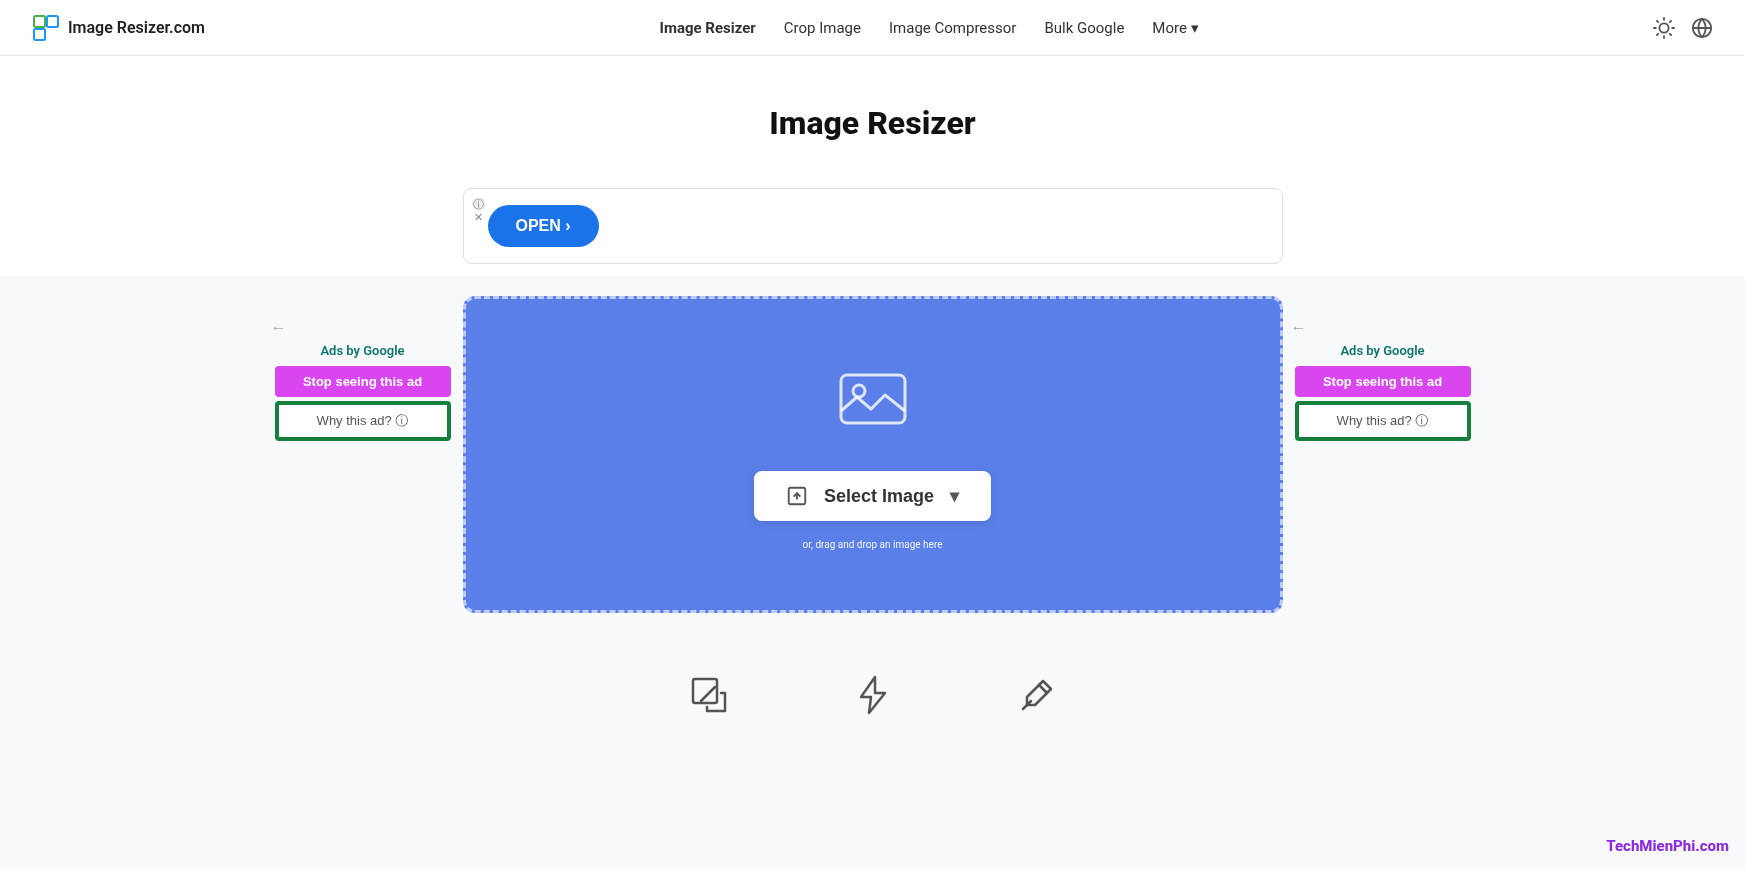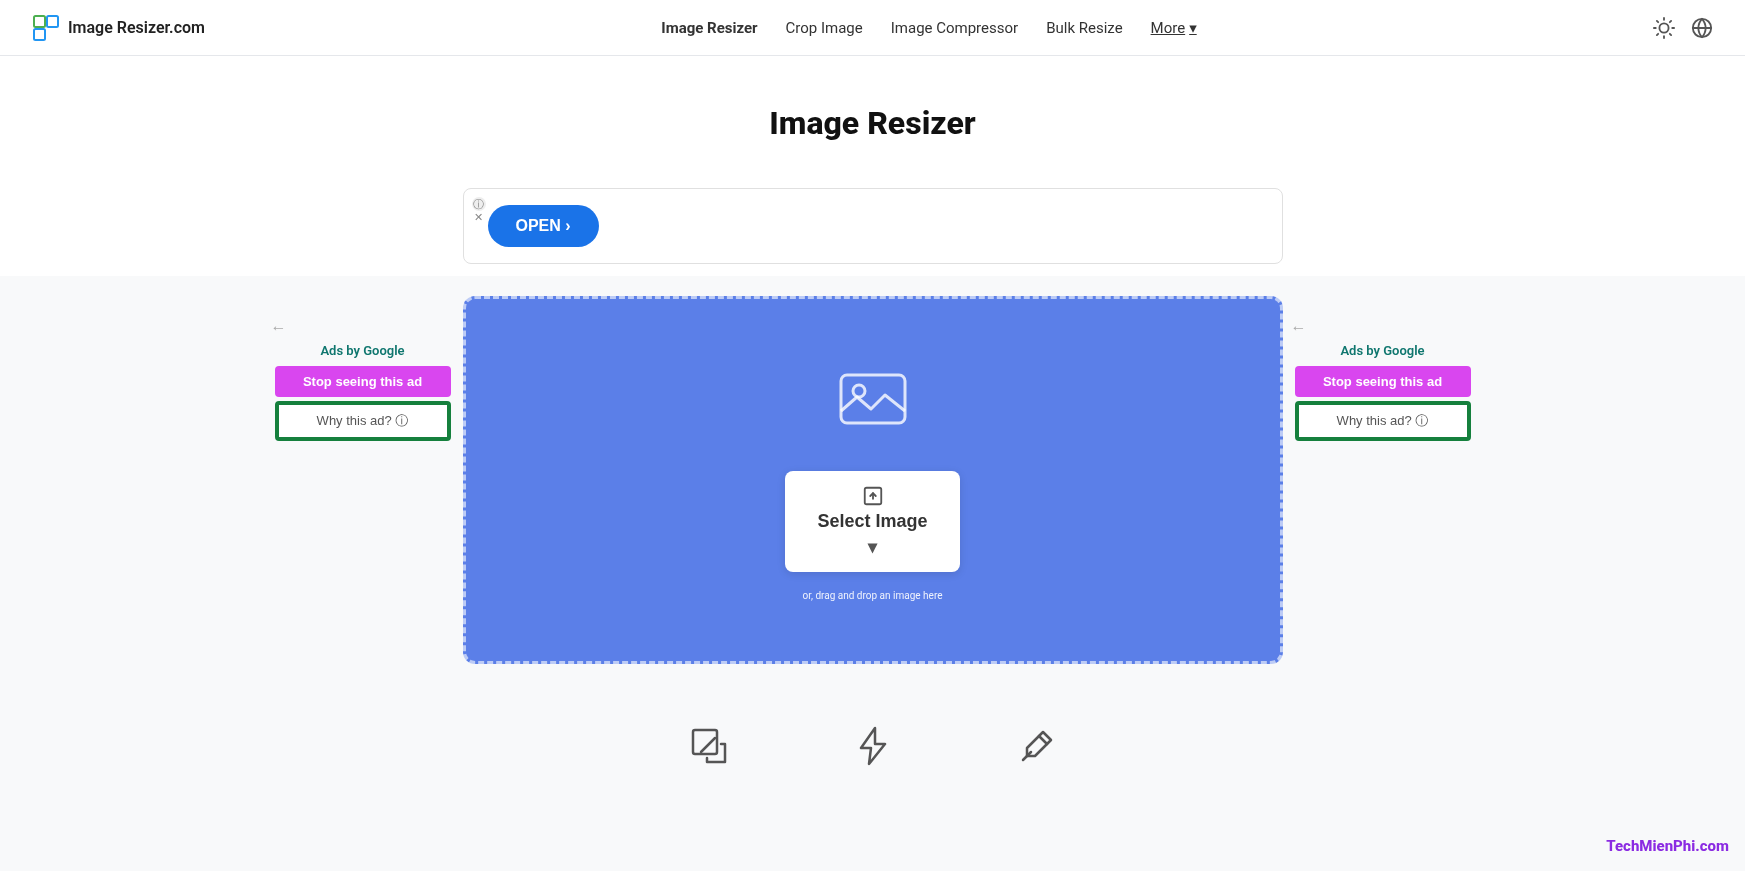--- a/index.html
+++ b/index.html
@@ -9,21 +9,21 @@
     .navbar {
       display: flex; align-items: center; justify-content: space-between;
       padding: 0 32px; height: 56px; background: #fff;
       border-bottom: 1px solid #e5e7eb;
     }
     .navbar-brand { display: flex; align-items: center; gap: 8px; text-decoration: none; color: #222; font-weight: 600; font-size: 16px; }
     .brand-icon { width: 28px; height: 28px; }
     .navbar-links { display: flex; align-items: center; gap: 28px; }
     .navbar-links a { text-decoration: none; color: #333; font-size: 15px; }
     .navbar-links a.active { font-weight: 700; }
-    .nav-more { display: flex; align-items: flex-start; gap: 4px; cursor: pointer; font-size: 15px; text-decoration: underline; }
+    .nav-more { display: flex; align-items: flex-start; gap: 4px; cursor: pointer; font-size: 15px; }
     .nav-icons { display: flex; align-items: center; gap: 16px; }
     .nav-icon-btn { background: none; border: none; cursor: pointer; color: #555; font-size: 20px; display: flex; align-items: center; }
 
     
     .hero { text-align: center; padding: 48px 16px 24px; background: #fff; }
     .hero h1 { font-size: 32px; font-weight: 800; color: #111; margin-bottom: 10px; }
     .hero p { font-size: 17px; color: #555; }
 
     
     .ad-banner-wrap { display: flex; justify-content: center; padding: 12px 16px; background: #fff; }
@@ -76,23 +76,23 @@
       border-radius: 12px;
       display: flex; flex-direction: column; align-items: center; justify-content: center;
       padding: 60px 40px;
       min-height: 310px;
       cursor: pointer;
     }
     .dropzone-image-icon { margin-bottom: 28px; }
     .dropzone-image-icon svg { width: 80px; height: 80px; }
     .select-image-btn {
       background: #fff; border: none; border-radius: 8px;
-      display: flex; align-items: center; gap: 4px;
+      display: flex; align-items: center; gap: 16px;
       padding: 14px 32px; font-size: 18px; font-weight: 600; color: #333;
-      cursor: pointer; box-shadow: 0 2px 8px rgba(0,0,0,0.12); flex-direction: column;
+      cursor: pointer; box-shadow: 0 2px 8px rgba(0,0,0,0.12);
     }
     .select-image-btn .chevron { font-size: 18px; color: #555; }
     .drag-drop-text { margin-top: 18px; font-size: 10px; color: rgba(255,255,255,0.9); }
 
     
     .bottom-icons { display: flex; justify-content: center; gap: 120px; padding: 40px 0 20px; background: #f8f9fa; }
     .bottom-icon-item { display: flex; flex-direction: column; align-items: center; gap: 8px; }
     .bottom-icon-item svg { width: 44px; height: 44px; color: #555; }
 
     
@@ -110,21 +110,21 @@
       <rect x="2" y="2" width="11" height="11" rx="1.5" stroke="#4CAF50" stroke-width="2" fill="none"></rect>
       <rect x="15" y="2" width="11" height="11" rx="1.5" stroke="#2196F3" stroke-width="2" fill="none"></rect>
       <rect x="2" y="15" width="11" height="11" rx="1.5" stroke="#2196F3" stroke-width="2" fill="none"></rect>
     </svg>
     <span>Image Resizer.com</span>
   </a>
   <div class="navbar-links">
     <a href="#" class="active">Image Resizer</a>
     <a href="#">Crop Image</a>
     <a href="#">Image Compressor</a>
-    <a href="#">Bulk Resize</a>
+    <a href="#">Bulk Google</a>
     <div class="nav-more">
       <span>More</span>
       <span>▾</span>
     </div>
   </div>
   <div class="nav-icons">
     <button class="nav-icon-btn" title="Toggle theme">
       <svg width="22" height="22" viewBox="0 0 24 24" fill="none" stroke="currentColor" stroke-width="2" stroke-linecap="round" stroke-linejoin="round">
         <circle cx="12" cy="12" r="5"></circle>
         <line x1="12" y1="1" x2="12" y2="3"></line>

